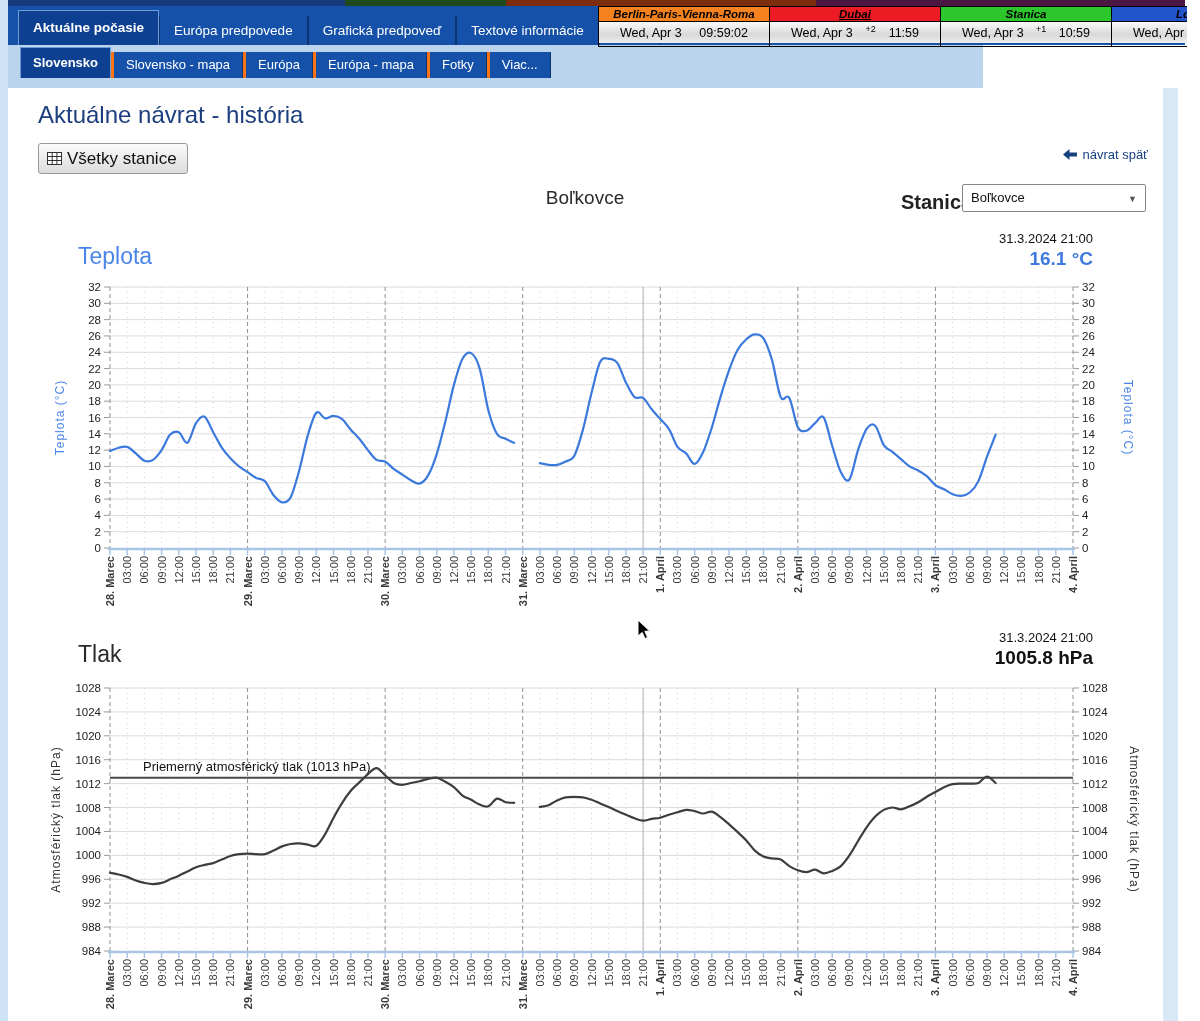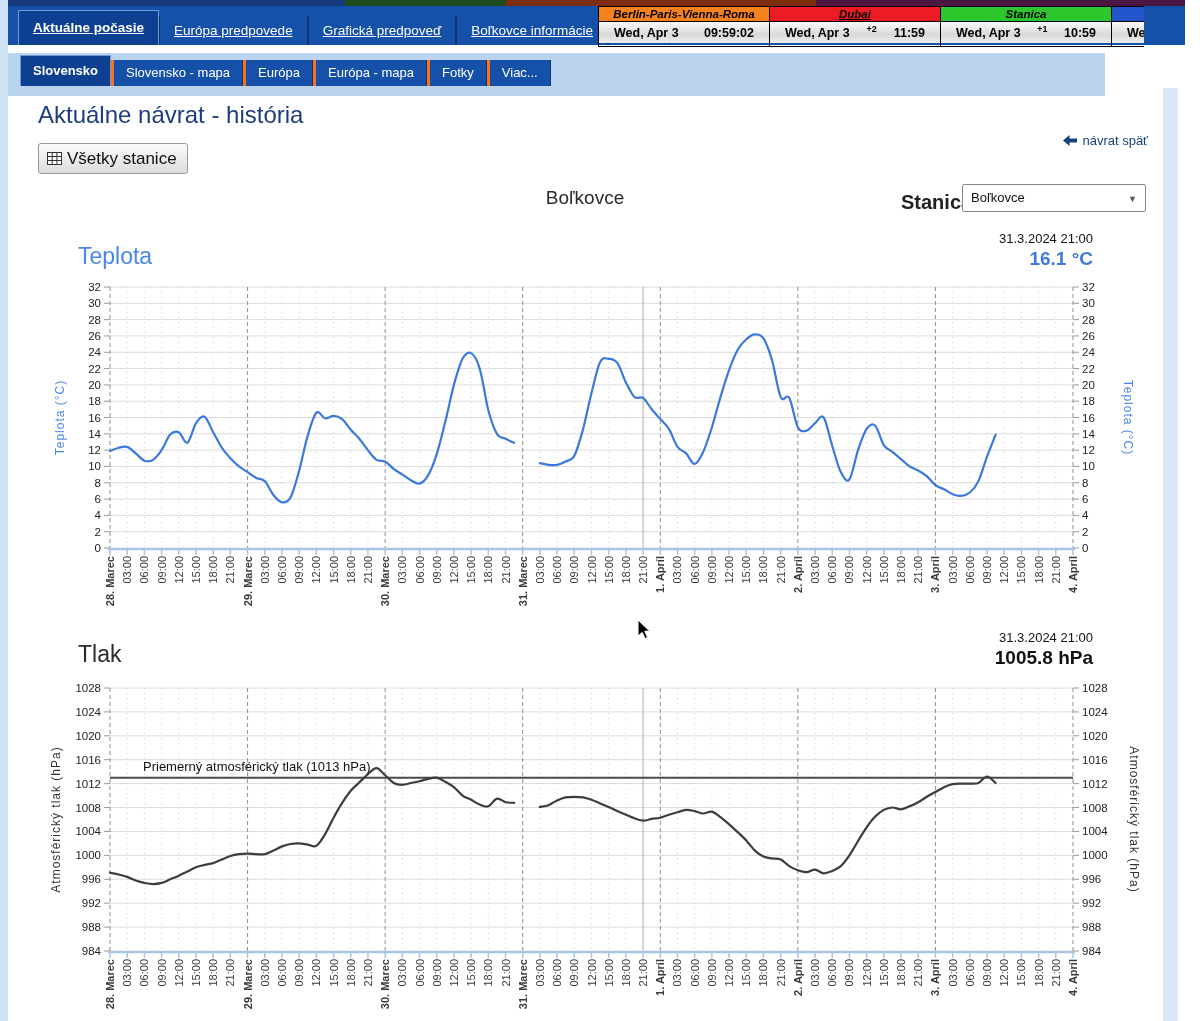--- a/index.html
+++ b/index.html
@@ -7,41 +7,41 @@
        font-family:"Liberation Sans", sans-serif;}
   .abs{position:absolute;}
   
   .left-strip{left:0;top:0;width:8px;height:1021px;background:#cfe3f6;}
   .right-strip{left:1163px;top:88px;width:15px;height:933px;background:#d9e8f6;}
   
   .strip{top:0;height:7px;}
   
   .navrow{left:8px;top:6px;width:1177px;height:39px;background:#1551a8;display:flex;align-items:flex-end;padding-left:10px;box-sizing:border-box;}
   .mtab{height:29px;line-height:29px;padding:0 14px;color:#fff;font-size:13.5px;background:#1551a8;
-        border-left:1px solid #0a3570;border-right:1px solid #0a3570;cursor:pointer;white-space:nowrap;text-decoration:underline;}
+        border-left:1px solid #0a3570;border-right:1px solid #0a3570;cursor:pointer;white-space:nowrap;}
   .mtab.active{height:34px;line-height:34px;font-weight:bold;background:#0d4090;
         border:1px solid #6c9bd6;border-bottom:none;}
-  .subrow{left:8px;top:53px;width:1097px;height:43px;background:#b9d4ec;}
+  .subrow{left:8px;top:45px;width:975px;height:43px;background:#b9d4ec;}
   .subtabs{position:absolute;left:12px;top:3px;display:flex;align-items:flex-end;height:30px;}
   .stab{height:26px;line-height:26px;padding:0 12px;color:#fff;font-size:13px;background:#1551a8;
         border-left:3px solid #f97316;border-right:1px solid #0a3570;cursor:pointer;white-space:nowrap;}
   .stab.active{height:30px;line-height:30px;font-weight:bold;background:#0d4090;border:1px solid #6c9bd6;border-bottom:none;}
   
-  .clocks{left:598px;top:6px;width:546px;height:41px;display:flex;overflow:hidden;z-index:5;}
+  .clocks{left:598px;top:6px;width:589px;height:41px;display:flex;overflow:hidden;z-index:5;}
   .clock{width:172px;flex:0 0 auto;border:1px solid #000;margin-left:-1px;box-sizing:border-box;}
   .clock:first-child{margin-left:0;}
   .clock-head{height:14px;line-height:14px;text-align:center;font-size:11.5px;font-weight:bold;font-style:italic;color:#000;overflow:hidden;}
   .clock-time{height:21px;border-top:1px solid #000;background:linear-gradient(#fafafa,#d9d9d9 60%,#eee);
-        display:flex;align-items:center;justify-content:space-between;padding:0 15px;font-size:12.5px;font-weight:bold;color:#000;}
+        display:flex;align-items:center;justify-content:space-between;padding:0 21px;font-size:12.5px;font-weight:normal;color:#000;}
   .clock-off{font-size:9px;position:relative;top:-4px;}
   
   .page-title{left:38px;top:101px;font-size:24px;color:#1c3e7e;}
   .btn{left:38px;top:143px;height:29px;padding:0 10px 0 8px;display:inline-flex;align-items:center;gap:5px;
        background:linear-gradient(#fbfbfb,#dcdcdc);border:1px solid #999;border-radius:3px;font-size:17px;color:#111;cursor:pointer;}
-  .back{right:52px;top:133px;font-size:13px;color:#16407e;display:flex;align-items:center;gap:5px;cursor:pointer;}
+  .back{right:52px;top:147px;font-size:13px;color:#16407e;display:flex;align-items:center;gap:5px;cursor:pointer;}
   .station-heading{left:0;top:187px;width:1170px;text-align:center;font-size:19px;color:#2b2b2b;}
   .sel-label{left:901px;top:191px;font-size:20px;color:#222;font-weight:bold;}
   .select{left:962px;top:184px;width:184px;height:28px;border:1px solid #888;border-radius:2px;background:#fff;
           font-size:13px;color:#111;line-height:26px;padding-left:8px;box-sizing:border-box;cursor:pointer;}
   .select .arr{position:absolute;right:8px;top:1px;font-size:9px;color:#555;}
   .chart-title{font-size:23px;}
   .chart-ts{right:107px;text-align:right;font-size:13px;color:#111;}
   .chart-val{right:107px;text-align:right;font-size:19px;font-weight:bold;}
   svg text{font-family:"Liberation Sans", sans-serif;}
 </style>
@@ -57,21 +57,21 @@
       <div class="abs strip" style="left: 8px; width: 337px; background: rgb(23, 58, 124);"></div>
       <div class="abs strip" style="left: 345px; width: 161px; background: rgb(30, 74, 30);"></div>
       <div class="abs strip" style="left: 506px; width: 310px; background: rgb(123, 45, 14);"></div>
       <div class="abs strip" style="left: 816px; width: 369px; background: rgb(75, 22, 66);"></div>
     </div>
 
   <div class="abs navrow">
     <div class="mtab active">Aktuálne počasie</div>
     <div class="mtab">Európa predpovede</div>
     <div class="mtab">Grafická predpoveď</div>
-    <div class="mtab">Boľkovce informácie</div>
+    <div class="mtab">Textové informácie</div>
     <div class="mtab">INCA</div>
   </div>
 
   <div class="abs subrow">
     <div class="subtabs">
       <div class="stab active">Slovensko</div>
       <div class="stab">Slovensko - mapa</div>
       <div class="stab">Európa</div>
       <div class="stab">Európa - mapa</div>
       <div class="stab">Fotky</div>

